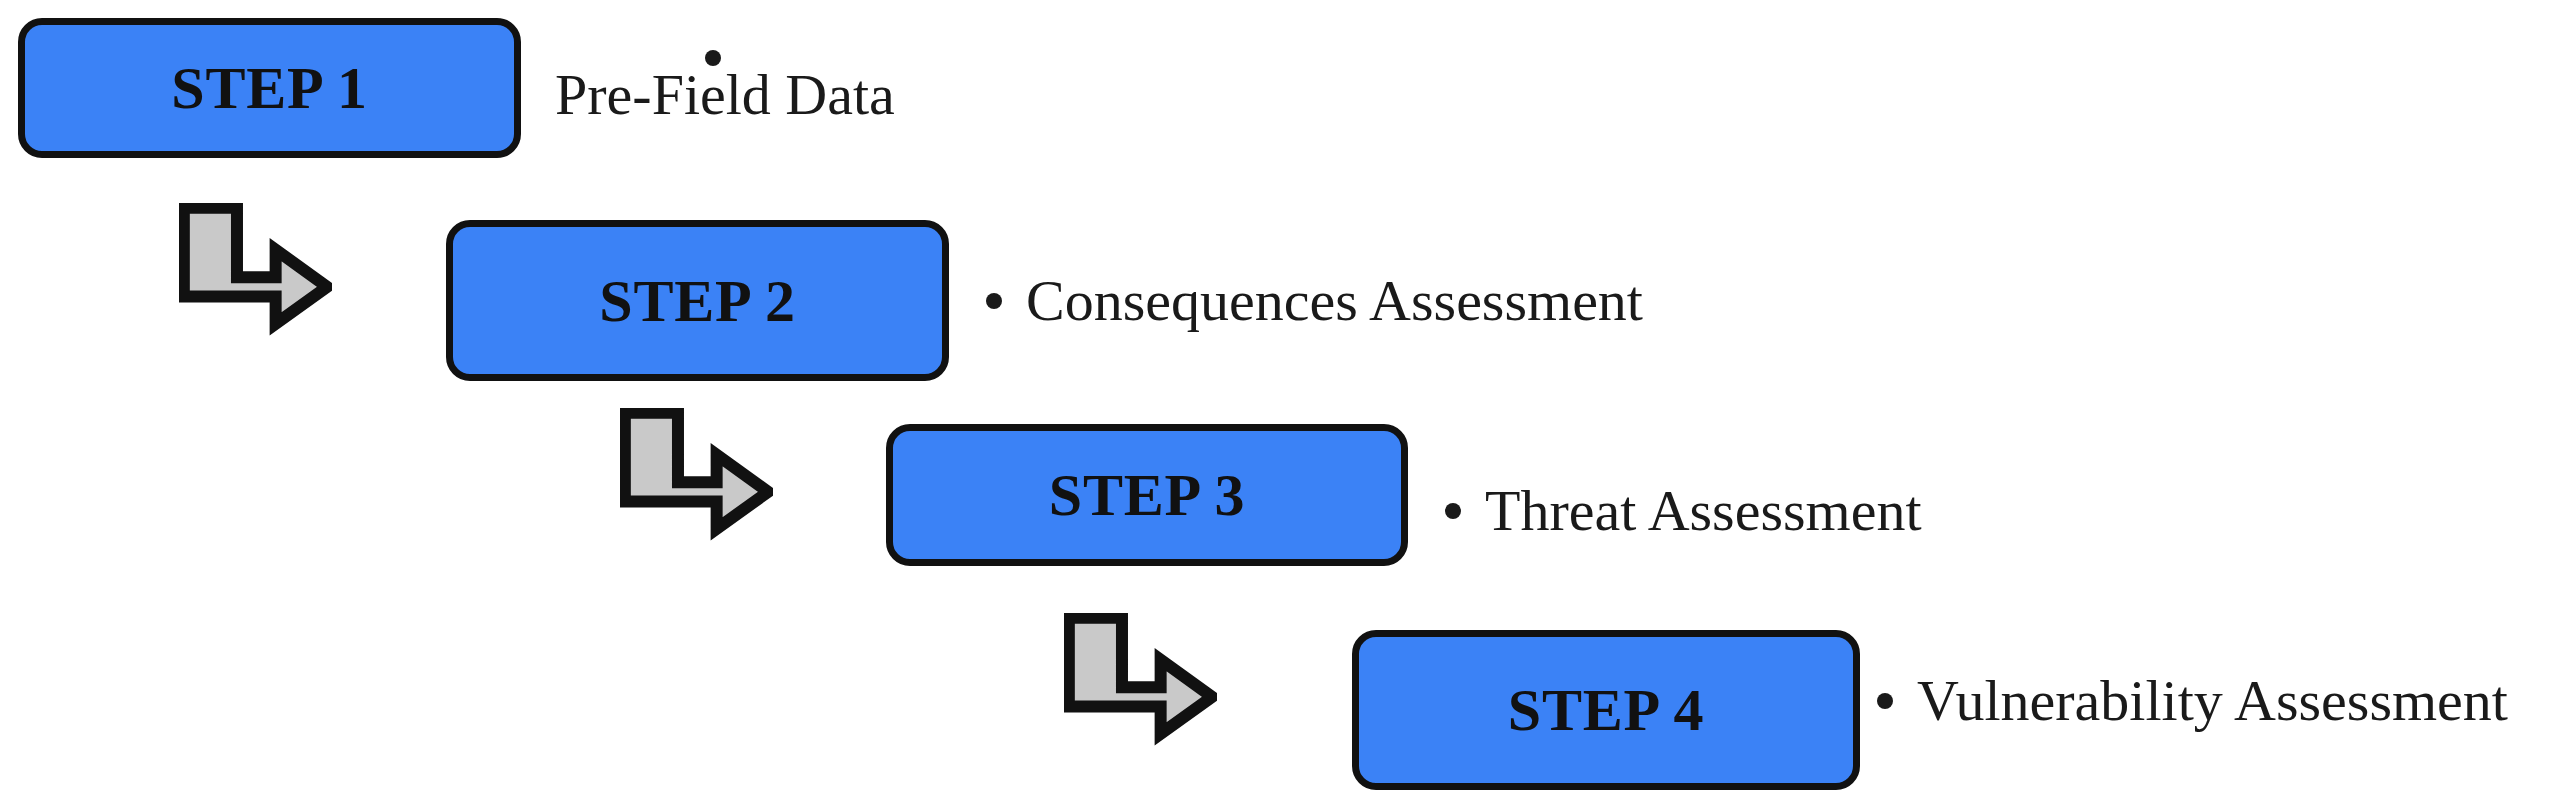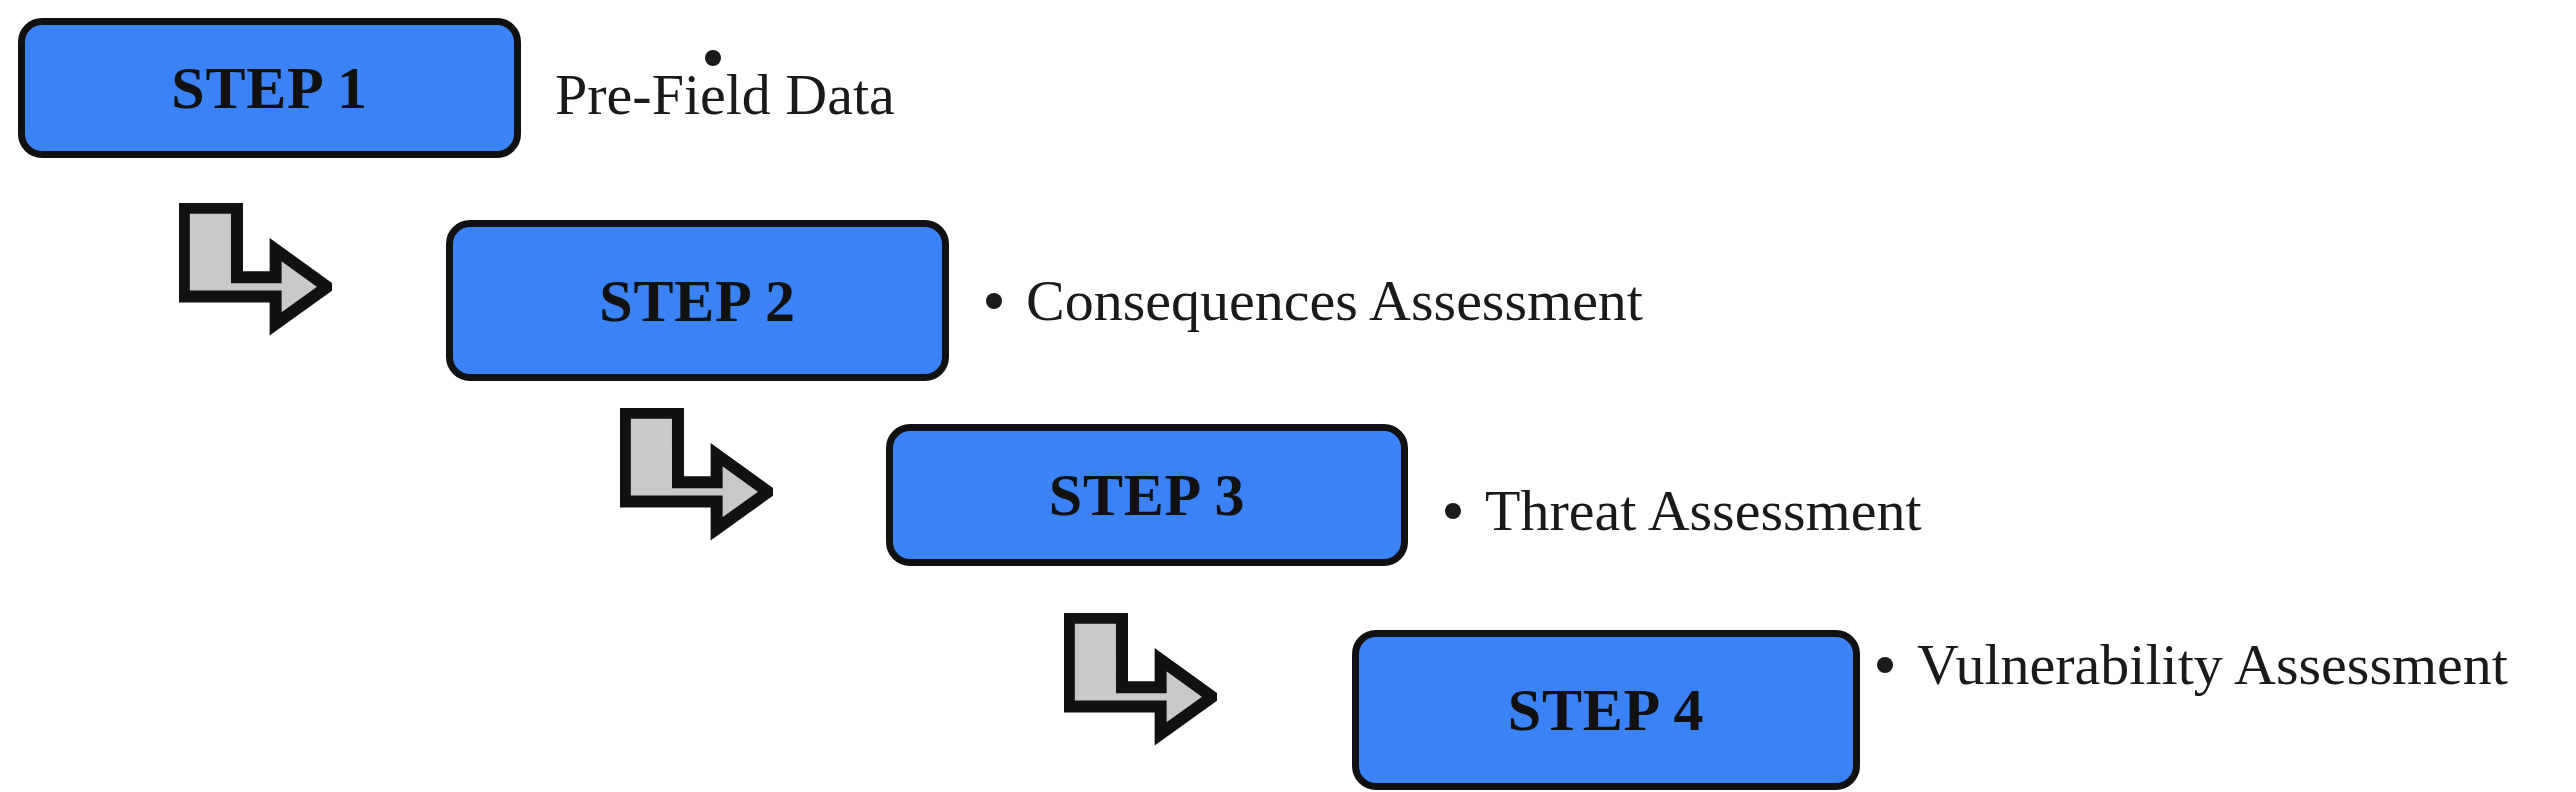--- a/index.html
+++ b/index.html
@@ -120,19 +120,19 @@
   <div class="bent-arrow" style="left:1064px; top:613px; width:153px; height:141px;">
     <svg viewBox="0 0 190 175" preserveAspectRatio="none" aria-hidden="true">
       <path d="M6 6 L72 6 L72 92 L120 92 L120 58 L184 104 L120 150 L120 116 L6 116 Z" fill="#c9c9c9" stroke="#111111" stroke-width="12" stroke-linejoin="miter" vector-effect="non-scaling-stroke"></path>
     </svg>
   </div>
 
   <div class="step-box" style="left:1352px; top:630px; width:508px; height:160px;">
     <span class="step-label">STEP 4</span>
   </div>
 
-  <div class="bullet-row" style="left:1877px; top:636px;">
+  <div class="bullet-row" style="left:1877px; top:672px;">
     <span class="bullet-dot"></span>
     <span class="bullet-text">Vulnerability Assessment</span>
   </div>
 
 </div>
 
 
 </body></html>

